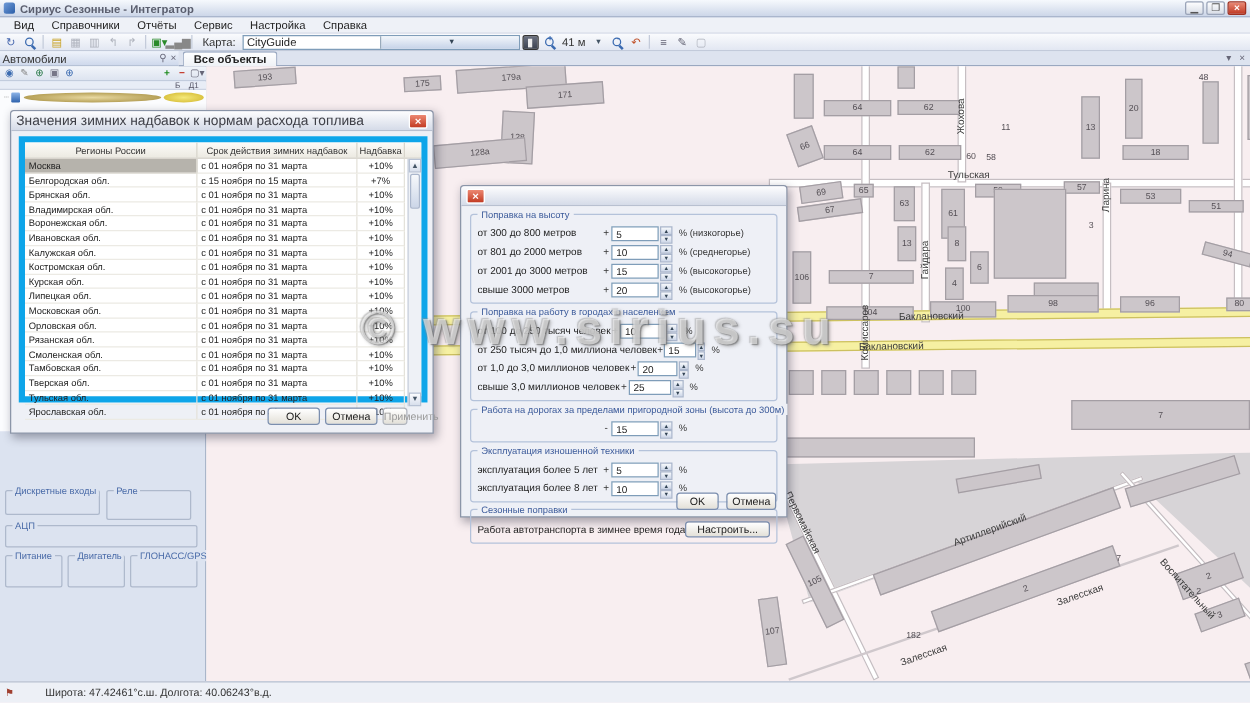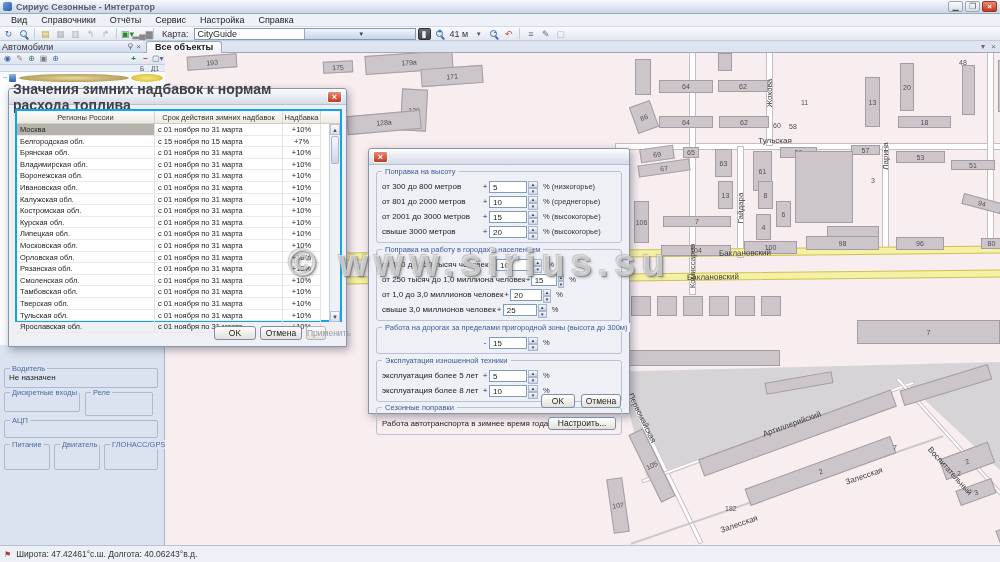--- a/index.html
+++ b/index.html
@@ -95,30 +95,30 @@
   .yroad { position:absolute; background:#f6f0a2; border:1px solid #ccc060; }
   #grayzone { position:absolute; left:430px; top:300px; width:407px; height:180px; background:#d7d4d7;
     clip-path:polygon(5px 19px,407px 9px,407px 119px,315px 33px,53px 129px,24px 23px); }
   .thinline { position:absolute; background:#cfc8cc; }
 
   
   .dlg { position:absolute; background:#eef0f6; border:1px solid #8b95a8; border-radius:3px 3px 0 0;
     box-shadow:2px 3px 8px rgba(40,40,60,.4); z-index:30; }
   .dlgtitle { height:16px; background:linear-gradient(#fdfdfe,#d5dbe8); border-bottom:1px solid #b8c0d0;
     border-radius:3px 3px 0 0; display:flex; align-items:center; padding:0 4px; }
-  .dlgtitle .tt { flex:1; font-weight:bold; font-size:14px; }
+  .dlgtitle .tt { flex:1; font-weight:normal; font-size:11px; }
   .dclose { width:15px; height:12px; background:linear-gradient(#ec8872,#c23a22); border:1px solid #fff;
     border-radius:2px; color:#fff; font-weight:bold; font-size:9px; line-height:10px; text-align:center; }
   #dlg1 { left:8px; top:88px; width:339px; height:259px; }
   #dlg1 .tt { color:#3f4048; }
   #dlg2 { left:368px; top:148px; width:262px; height:266px; }
   #dlg2 .tt { color:#8b909b; }
 
   
-  #wtable { position:absolute; left:6px; top:20px; width:327px; height:213px; background:#fff; border:2px solid #0ea5e9; }
+  #wtable { position:absolute; left:6px; top:20px; width:327px; height:213px; background:#fff; border:5px solid #0ea5e9; }
   #whead { display:flex; height:13px; background:linear-gradient(#fcfbf8,#eceae2); border-bottom:1px solid #cfccc2; }
   #whead div { font-size:7.5px; color:#333; text-align:center; padding-top:2px; border-right:1px solid #d8d5cc; }
   .c0 { width:138px; } .c1 { width:128px; } .c2 { width:38px; }
   #winter-rows { height:223px; overflow:hidden; }
   .wtr { display:flex; height:11.6px; }
   .wtd { font-size:7.5px; padding:1px 3px; border-right:1px solid #e4e2da; border-bottom:1px solid #eceae4;
     white-space:nowrap; overflow:hidden; }
   .wtd.c2 { text-align:center; }
   .wtd.sel { background:#b6b3ac; }
   #wscroll { position:absolute; right:0; top:13px; width:11px; height:198px; background:#eef1f6; border-left:1px solid #c8cedb; }
@@ -152,21 +152,21 @@
 
   
   #watermark { position:absolute; left:288px; top:242px; z-index:60; pointer-events:none;
     font-size:38px; font-weight:bold; letter-spacing:6px; color:rgba(255,255,255,0.55);
     text-shadow:1px 1px 1px rgba(110,110,110,.7), -1px -1px 1px rgba(150,150,150,.5), 2px 2px 3px rgba(100,100,100,.4); }
 
   
   #statusbar { position:absolute; left:0; top:545px; width:1000px; height:17px; background:#edf0f6;
     border-top:1px solid #b8c0d0; display:flex; align-items:center; padding-left:4px; }
   #statusbar .sic { color:#a04030; font-size:8px; margin-right:5px; }
-  #statusbar .st { color:#333; font-size:8.5px; }
+  #statusbar .st { color:#333; font-size:8.5px;margin-left:20px; }
 </style>
 </head>
 <body>
 
 <div id="win">
 
   <div id="titlebar">
     <div id="appicon"></div>
     <div id="apptitle">Сириус Сезонные - Интегратор</div>
     <div class="wbtn">▁</div>
@@ -247,24 +247,20 @@
     <div id="vlist">
       <div id="vrow">
         <span class="tree">┄</span>
         <span class="vic"></span>
         <span class="vt">Citroen Berlingo E205KC 161rus</span>
         <span class="coin c1"></span>
         <span class="coin c2"></span>
       </div>
     </div>
 
-    <div class="dbox" id="drvbox">
-      <span class="dlab">Водитель</span>
-      <span class="dval">Не назначен</span>
-    </div>
     <div class="dbox" id="discbox">
       <span class="dlab">Дискретные входы</span>
     </div>
     <div class="dbox" id="relaybox">
       <span class="dlab">Реле</span>
     </div>
     <div class="dbox" id="adcbox">
       <span class="dlab">АЦП</span>
     </div>
     <div class="dbox" id="pwrbox">

